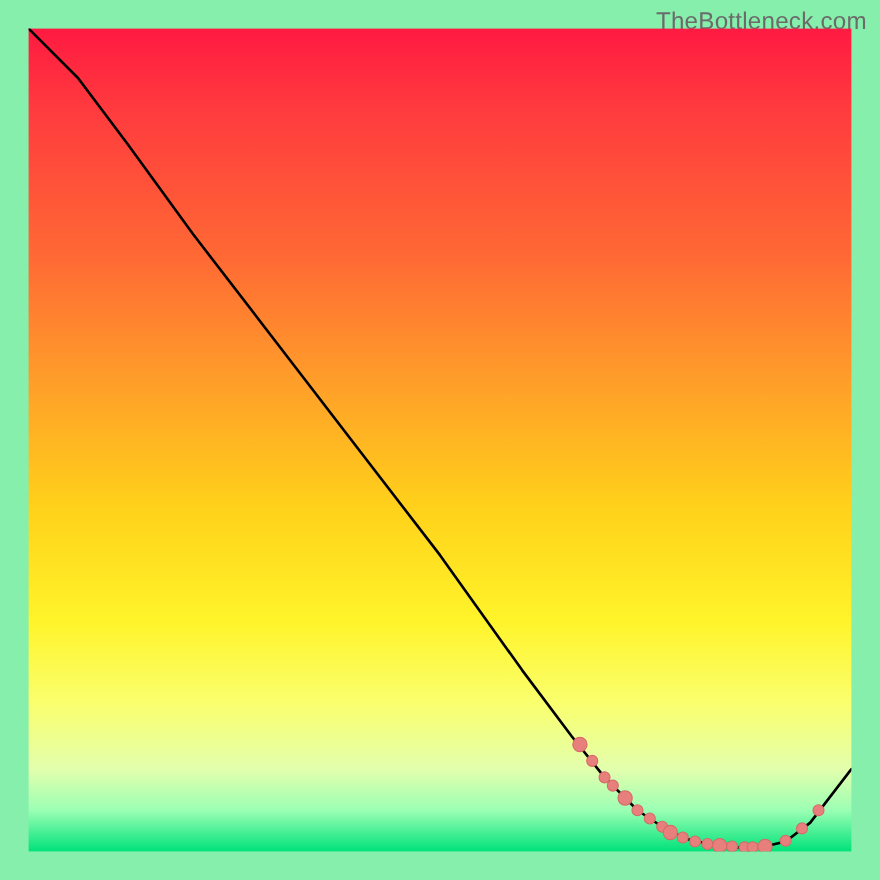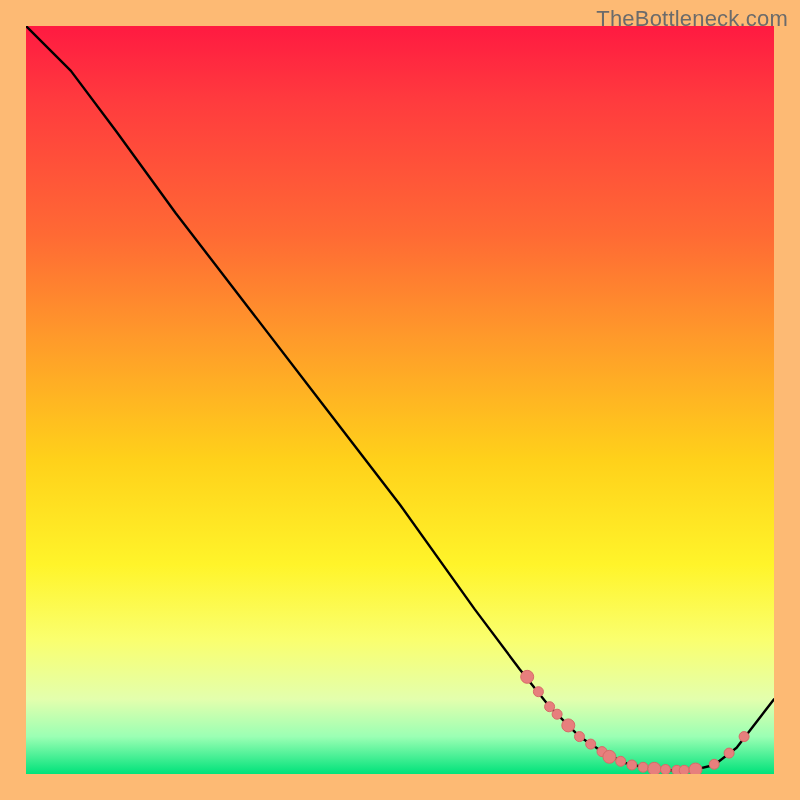--- a/index.html
+++ b/index.html
@@ -8,21 +8,21 @@
     width: 800px;
     height: 800px;
     background: #000;
     overflow: hidden;
     font-family: Arial, Helvetica, sans-serif;
   }
   .stage {
     position: relative;
     width: 800px;
     height: 800px;
-    background: #fdba74;
+    background: #86efac;
   }
   .plot {
     position: absolute;
     left: 26px;
     top: 26px;
     width: 748px;
     height: 748px;
     
     background: linear-gradient(
       to bottom,

